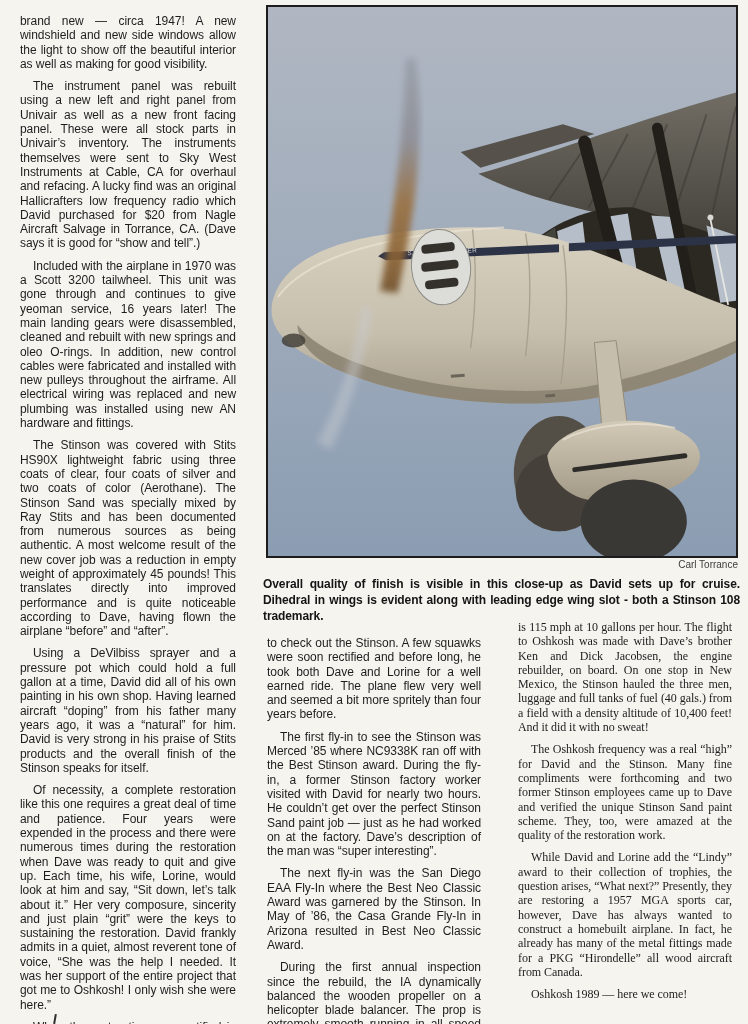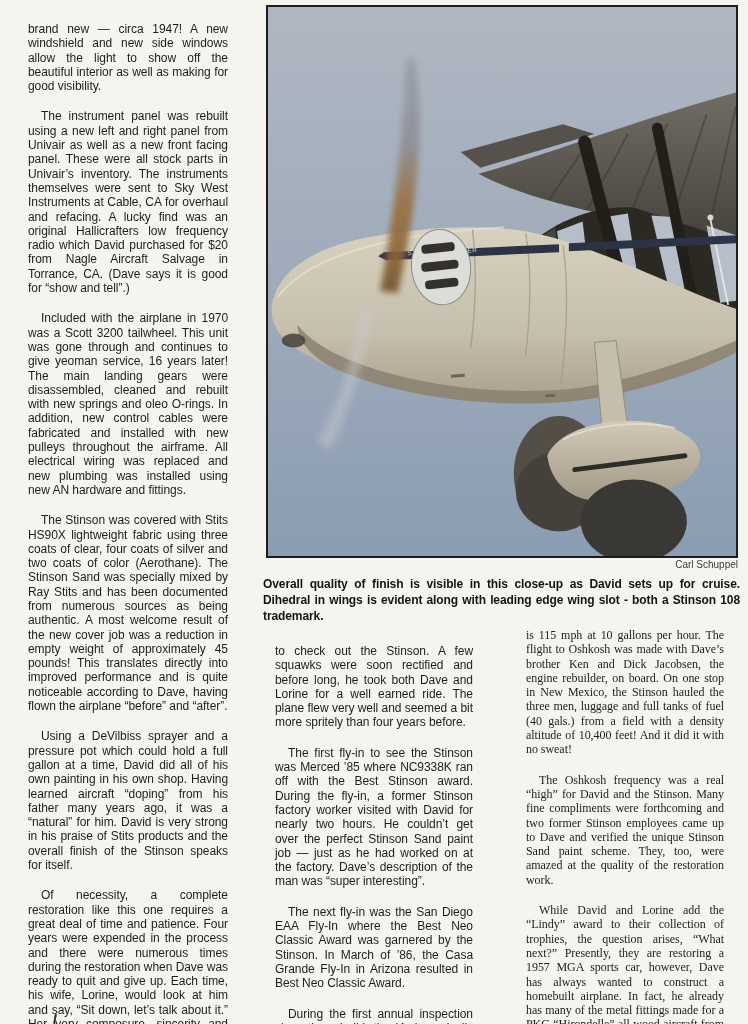--- a/index.html
+++ b/index.html
@@ -2,21 +2,21 @@
 <html><head>
 <meta charset="utf-8">
 <style>
   html,body{margin:0;padding:0;background:#e8e6e1;}
   .page{
     position:relative;width:748px;height:1024px;margin:0 auto;
     background:#f6f4ef;color:#1d1d1d;overflow:hidden;
     font-family:"Liberation Sans",sans-serif;
   }
   .col{position:absolute;text-align:justify;font-size:12px;line-height:14.3px;letter-spacing:-0.05px;}
-  .col p{margin:16px;}
+  .col p{margin:8px;}
   .col p.indent{text-indent:13px;}
   #col-left{left:12px;top:6px;width:232px;}
   #col-mid{left:259px;top:628px;width:230px;}
   #col-right{left:510px;top:612px;width:230px;font-family:Liberation Serif, serif;}
   .photo-frame{
     position:absolute;left:266px;top:5px;width:472px;height:553px;
     border:2px solid #1c1c1c;box-sizing:border-box;background:#9aa8ba;overflow:hidden;
   }
   .photo-frame svg{display:block;width:100%;height:100%;}
   .credit{position:absolute;left:266px;top:559px;width:472px;text-align:right;font-size:10px;color:#3c3c3c;}
@@ -147,28 +147,28 @@
       <path d="M284,452 C296,424 352,410 398,420 C430,428 444,444 438,460 C430,482 386,498 342,498 C308,498 288,480 284,452 Z" fill="url(#sand2)"></path>
       <path d="M312,466 L424,452" stroke="#2e2c28" stroke-width="5" stroke-linecap="round" fill="none"></path>
       <path d="M300,436 C330,420 380,416 414,424" stroke="#e9e3d4" stroke-width="2" opacity="0.7" fill="none"></path>
       <ellipse cx="372" cy="518" rx="54" ry="42" fill="#3a3835"></ellipse>
 
       <path d="M150,52 C160,120 152,200 132,288 L114,286 C130,200 138,120 140,52 Z" fill="url(#propg)" filter="url(#blur3)" opacity="0.9"></path>
       <path d="M96,300 C88,350 72,398 50,438 L64,446 C84,404 98,356 106,306 Z" fill="#c9ccd2" filter="url(#blur4)" opacity="0.45"></path>
     </svg>
   </div>
 
-  <div class="credit">Carl Schuppel</div>
+  <div class="credit">Carl Torrance</div>
 
   <div class="caption">Overall quality of finish is visible in this close-up as David sets up for cruise. Dihedral in wings is evident along with leading edge wing slot - both a Stinson 108 trademark.</div>
 
   <div class="col" id="col-mid">
     <p>to check out the Stinson. A few squawks were soon rectified and before long, he took both Dave and Lorine for a well earned ride. The plane flew very well and seemed a bit more spritely than four years before.</p>
     <p class="indent">The first fly-in to see the Stinson was Merced ’85 where NC9338K ran off with the Best Stinson award. During the fly-in, a former Stinson factory worker visited with David for nearly two hours. He couldn’t get over the perfect Stinson Sand paint job — just as he had worked on at the factory. Dave’s description of the man was “super interesting”.</p>
-    <p class="indent">The next fly-in was the San Diego EAA Fly-In where the Best Neo Classic Award was garnered by the Stinson. In March of ’86, the Casa Grande Fly-In in Arizona resulted in Best Neo Classic Award.</p>
+    <p class="indent">The next fly-in was the San Diego EAA Fly-In where the Best Neo Classic Award was garnered by the Stinson. In May of ’86, the Casa Grande Fly-In in Arizona resulted in Best Neo Classic Award.</p>
     <p class="indent">During the first annual inspection since the rebuild, the IA dynamically balanced the wooden propeller on a helicopter blade balancer. The prop is extremely smooth running in all speed ranges and has no harmonic “rattle” common to a metal prop. Normal cruise</p>
   </div>
 
   <div class="col" id="col-right">
     <p>is 115 mph at 10 gallons per hour. The flight to Oshkosh was made with Dave’s brother Ken and Dick Jacobsen, the engine rebuilder, on board. On one stop in New Mexico, the Stinson hauled the three men, luggage and full tanks of fuel (40 gals.) from a field with a density altitude of 10,400 feet! And it did it with no sweat!</p>
     <p class="indent">The Oshkosh frequency was a real “high” for David and the Stinson. Many fine compliments were forthcoming and two former Stinson employees came up to Dave and verified the unique Stinson Sand paint scheme. They, too, were amazed at the quality of the restoration work.</p>
     <p class="indent">While David and Lorine add the “Lindy” award to their collection of trophies, the question arises, “What next?” Presently, they are restoring a 1957 MGA sports car, however, Dave has always wanted to construct a homebuilt airplane. In fact, he already has many of the metal fittings made for a PKG “Hirondelle” all wood aircraft from Canada.</p>
     <p class="indent">Oshkosh 1989 — here we come!</p>
   </div>
 

